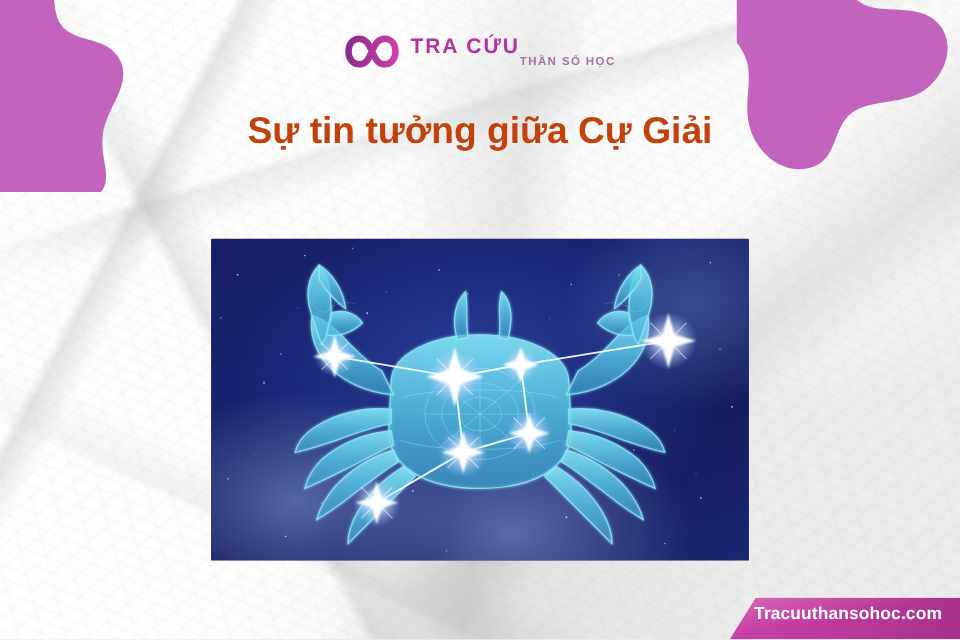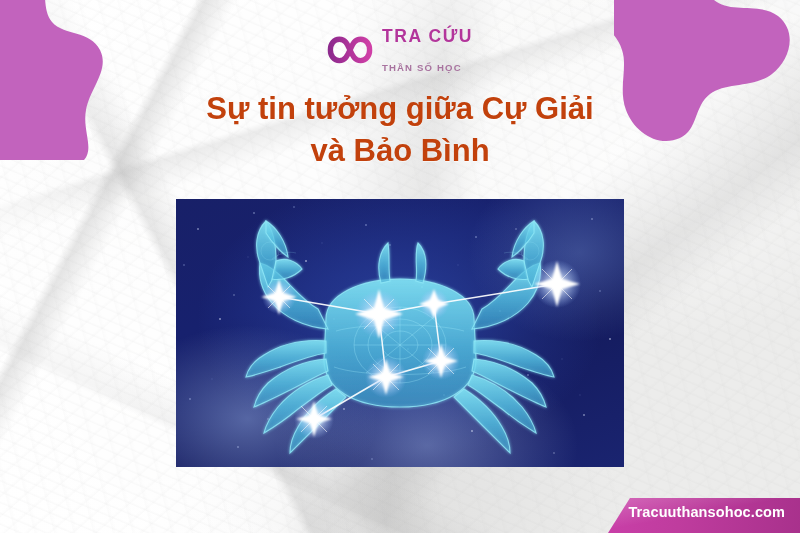--- a/index.html
+++ b/index.html
@@ -64,21 +64,20 @@
     left: 0; right: 0;
     top: 28px;
     display: flex;
     align-items: center;
     justify-content: center;
     gap: 9px;
   }
   .logo-mark { display: block; }
   .logo-text {
     display: flex;
-    flex-direction: column;
     line-height: 1;
   }
   .logo-title {
     font-size: 17.5px;
     font-weight: bold;
     letter-spacing: 1.6px;
     color: #b3359b;
     font-family: "Liberation Sans", sans-serif;
   }
   .logo-sub {
@@ -262,21 +261,20 @@
       <path d="M12.4,4.2 C18.4,4.2 20.6,9.6 23,14.9 C25.4,20.2 27.6,25.6 33.6,25.6 C39.0,25.6 42.6,21.0 42.6,14.9 C42.6,8.8 39.0,4.2 33.6,4.2 C27.6,4.2 25.4,9.6 23,14.9 C20.6,20.2 18.4,25.6 12.4,25.6 C7.0,25.6 3.4,21.0 3.4,14.9 C3.4,8.8 7.0,4.2 12.4,4.2 Z" fill="none" stroke="url(#infGrad)" stroke-width="5.4" stroke-linecap="round"></path>
     </svg>
     <div class="logo-text">
       <span class="logo-title">TRA CỨU</span>
       <span class="logo-sub">THẦN SỐ HỌC</span>
     </div>
   </div>
 
   <div class="headline">
     <div>Sự tin tưởng giữa Cự Giải</div>
-    <div>và Bảo Bình</div>
   </div>
 
   <div class="photo">
     <div class="photo-sky"></div>
     <div class="stars"></div>
     <div class="stars2"></div>
     <div class="stars3"></div>
 
     <div class="crab-layer">
       <svg viewBox="0 0 448 268" preserveAspectRatio="none" xmlns="http://www.w3.org/2000/svg">

